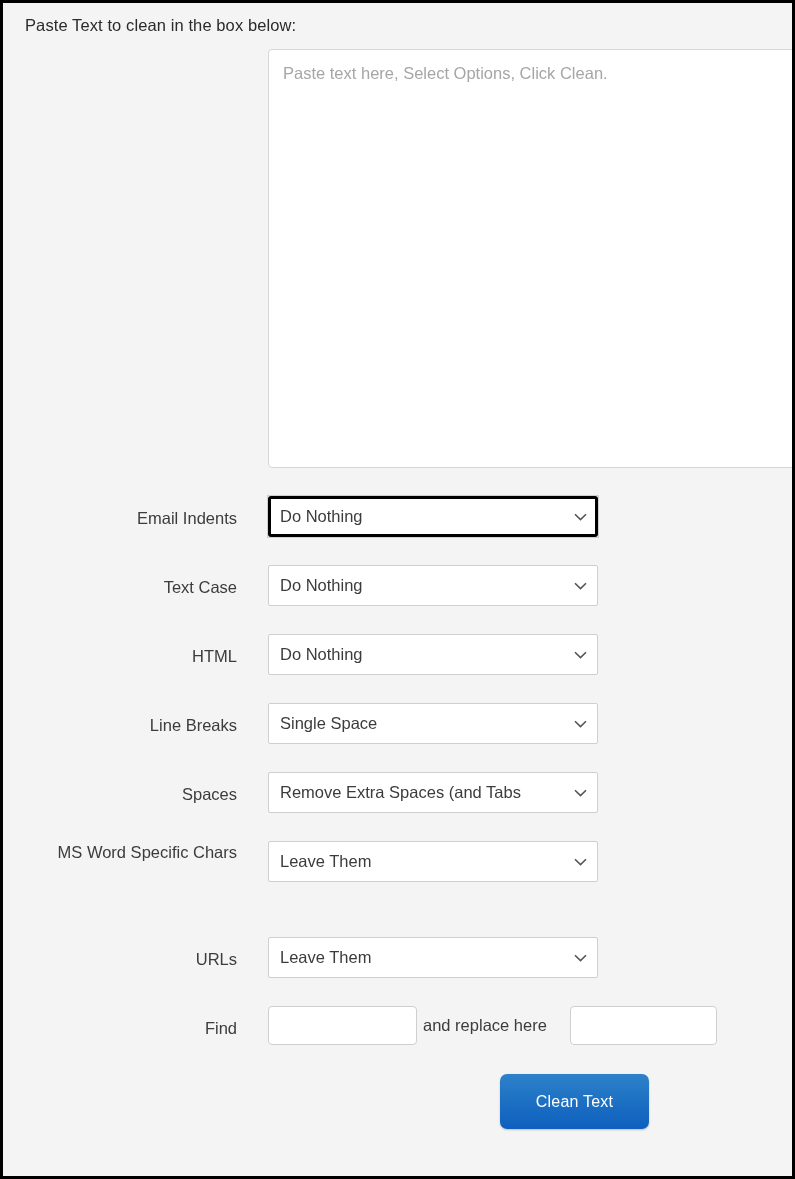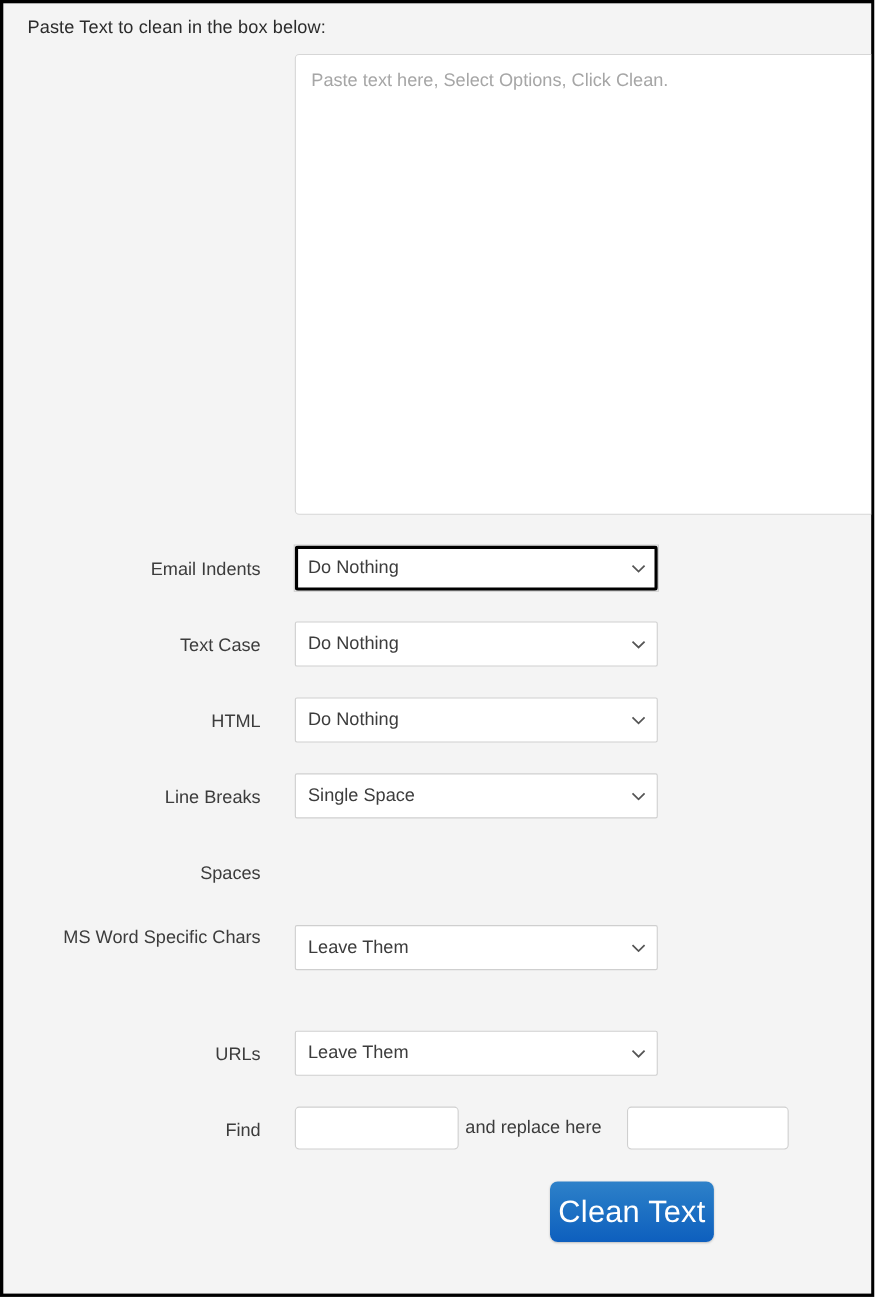--- a/index.html
+++ b/index.html
@@ -176,21 +176,21 @@
     position: absolute;
     left: 497px;
     top: 0;
     width: 149px;
     height: 55px;
     border: none;
     border-radius: 7px;
     background: linear-gradient(to bottom, #2e81c9 0%, #1f73c4 42%, #0e5fbe 100%);
     color: #ffffff;
     font-family: "Liberation Sans", sans-serif;
-    font-size: 28px;
+    font-size: 16px;
     letter-spacing: 0.2px;
     cursor: pointer;
     box-shadow: 0 1px 2px rgba(0,0,0,0.22);
   }
 </style>
 </head>
 <body>
 
 <div id="app-frame">
 
@@ -253,20 +253,30 @@
         <span class="chevron">
           <svg width="13" height="8" viewBox="0 0 13 8">
               <path d="M1 1.2 L6.5 6.6 L12 1.2" fill="none" stroke="#555" stroke-width="1.6"></path>
             </svg>
         </span>
       </div>
     </div>
 
     <div class="form-row">
       <div class="row-label">Spaces</div>
+      <div class="select-holder">
+        <select class="styled-select">
+          <option>Remove Extra Spaces (and Tabs</option>
+        </select>
+        <span class="chevron">
+          <svg width="13" height="8" viewBox="0 0 13 8">
+              <path d="M1 1.2 L6.5 6.6 L12 1.2" fill="none" stroke="#555" stroke-width="1.6"></path>
+            </svg>
+        </span>
+      </div>
     </div>
 
     <div class="form-row two-line-label">
       <div class="row-label">MS Word Specific Chars</div>
       <div class="select-holder">
         <select class="styled-select">
           <option>Leave Them</option>
         </select>
         <span class="chevron">
           <svg width="13" height="8" viewBox="0 0 13 8">

